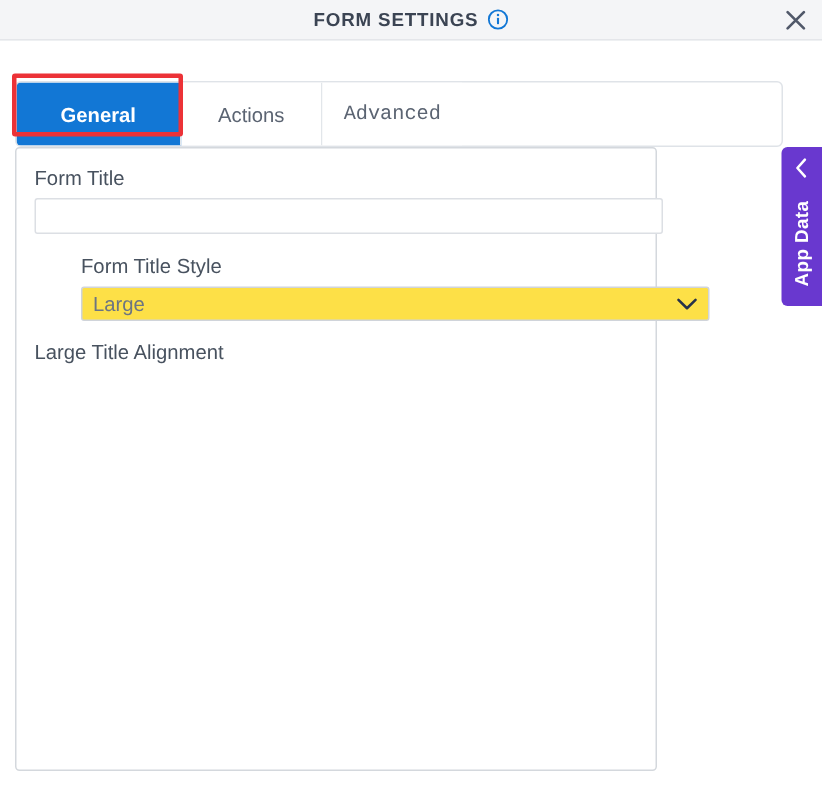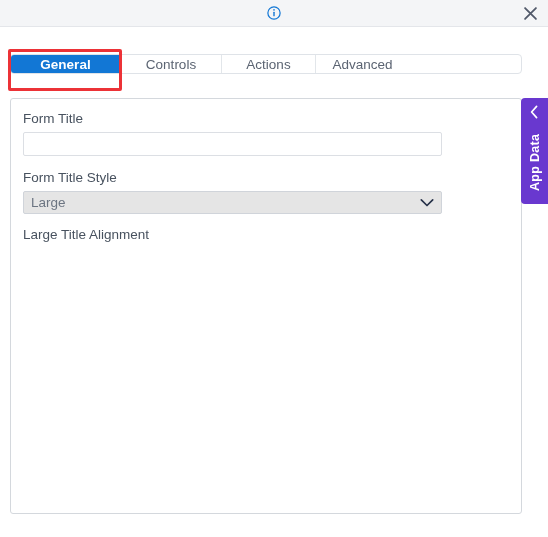--- a/index.html
+++ b/index.html
@@ -52,42 +52,42 @@
     display: flex;
     align-items: center;
     justify-content: center;
     cursor: pointer;
   }
 
   
   .tabstrip {
     position: absolute;
     left: 10px; top: 54px;
-    width: 512px; height: 20px;
+    width: 512px; height: 44px;
     display: flex;
     background: #ffffff;
     border: 1px solid #dfe3e8;
     border-radius: 4px;
     box-sizing: border-box;
     overflow: hidden;
   }
   .tab {
     flex: 0 0 auto;
     display: flex;
     align-items: center;
     justify-content: center;
     font-size: 13.5px;
     color: #5b6472;
     background: #ffffff;
     border-right: 1px solid #e2e6ea;
     box-sizing: border-box;
     cursor: pointer;
     white-space: nowrap;
   }
-  .tab:last-child { border-right: none; }
+  .tab:last-child { border-right: none; font-family: Liberation Mono, monospace; }
   .tab.active {
     background: #1277d5;
     color: #ffffff;
     font-weight: bold;
   }
   .tab-w1 { width: 110px; }
   .tab-w2 { width: 101px; }
   .tab-w3 { width: 112px; }
   .tab-w4 { width: 94px; }
   .tab-w5 { width: 93px; }
@@ -100,21 +100,21 @@
     border: 3px solid #ec3237;
     border-radius: 2px;
     box-sizing: border-box;
     pointer-events: none;
   }
 
   
   .panel {
     position: absolute;
     left: 10px; top: 98px;
-    width: 512px; height: 416px;
+    width: 428px; height: 416px;
     background: #ffffff;
     border: 1px solid #d4d8dd;
     border-radius: 3px;
     box-sizing: border-box;
   }
 
   .field { position: absolute; left: 12px; }
   .field-label {
     font-size: 13.5px;
     color: #48525f;
@@ -143,34 +143,34 @@
     width: 419px;
     height: 23px;
     border: 1px solid #d0d4da;
     border-radius: 2px;
     box-sizing: border-box;
     display: flex;
     align-items: center;
     padding: 0 7px;
     font-size: 13.5px;
     color: #6c7582;
-    background: #e5e5e5;
+    background: #fde047;
     cursor: pointer;
   }
   .select-chevron {
     position: absolute;
     right: 8px; top: 50%;
     transform: translateY(-50%);
     display: flex;
     align-items: center;
     pointer-events: none;
   }
 
   .f1 { top: 12px; }
-  .f2 { top: 71px; }
+  .f2 { top: 71px; margin-left: 31px; }
   .f3 { top: 128px; }
 
   
   .appdata-tab {
     position: absolute;
     right: 0; top: 98px;
     width: 27px; height: 106px;
     background: #6938cf;
     border-top-left-radius: 4px;
     border-bottom-left-radius: 4px;
@@ -199,41 +199,39 @@
     writing-mode: vertical-rl;
     transform: rotate(180deg);
     white-space: nowrap;
   }
 </style>
 </head>
 <body>
 
 <div class="titlebar">
   <div class="titlebar-title">
+    <span>FORM SETTINGS</span>
     <span class="info-icon">
       <svg width="14" height="14" viewBox="0 0 16 16" aria-hidden="true">
         <circle cx="8" cy="8" r="7" fill="none" stroke="#1277d5" stroke-width="1.4"></circle>
         <circle cx="8" cy="4.5" r="0.95" fill="#1277d5"></circle>
         <rect x="7.2" y="6.6" width="1.6" height="5.1" rx="0.6" fill="#1277d5"></rect>
       </svg>
     </span>
   </div>
   <div class="close-btn">
     <svg width="15" height="15" viewBox="0 0 16 16" aria-hidden="true">
       <path d="M2.2 2.2 L13.8 13.8 M13.8 2.2 L2.2 13.8" stroke="#51596a" stroke-width="1.9" stroke-linecap="round"></path>
     </svg>
   </div>
 </div>
 
 <div class="tabstrip">
   <div class="tab active tab-w1">
     <span>General</span>
-  </div>
-  <div class="tab tab-w2">
-    <span>Controls</span>
   </div>
   <div class="tab tab-w4">
     <span>Actions</span>
   </div>
   <div class="tab tab-w5">
     <span>Advanced</span>
   </div>
 </div>
 <div class="highlight-box"></div>
 

